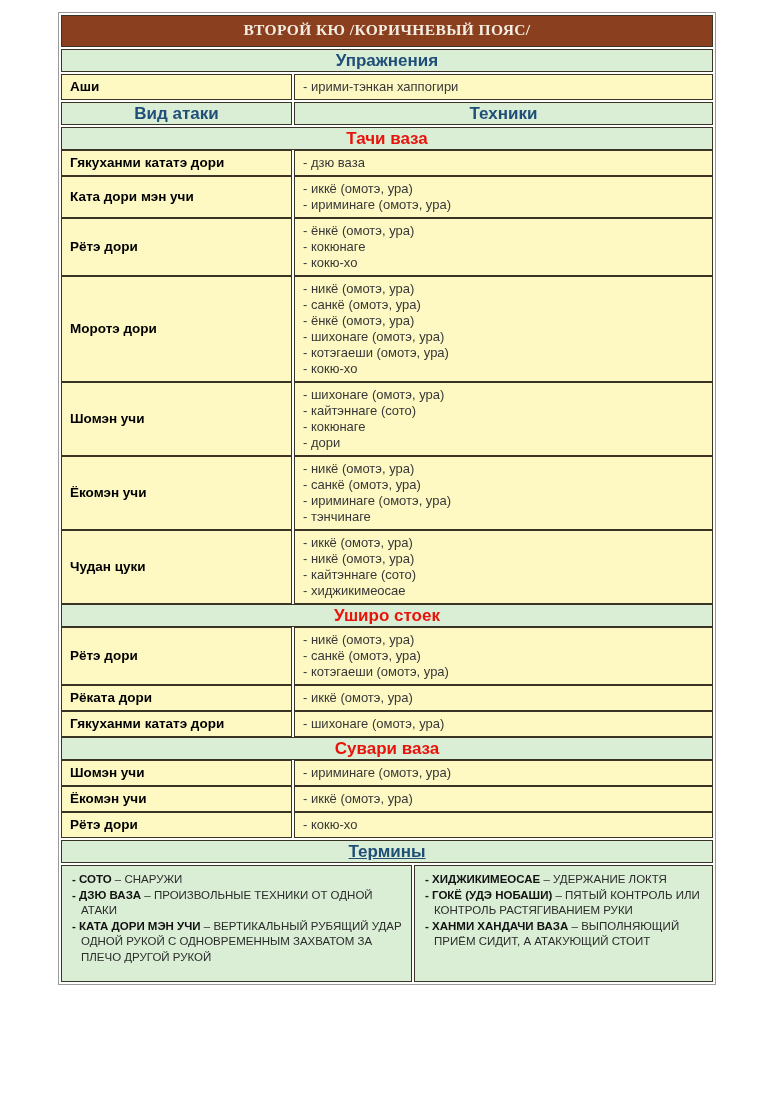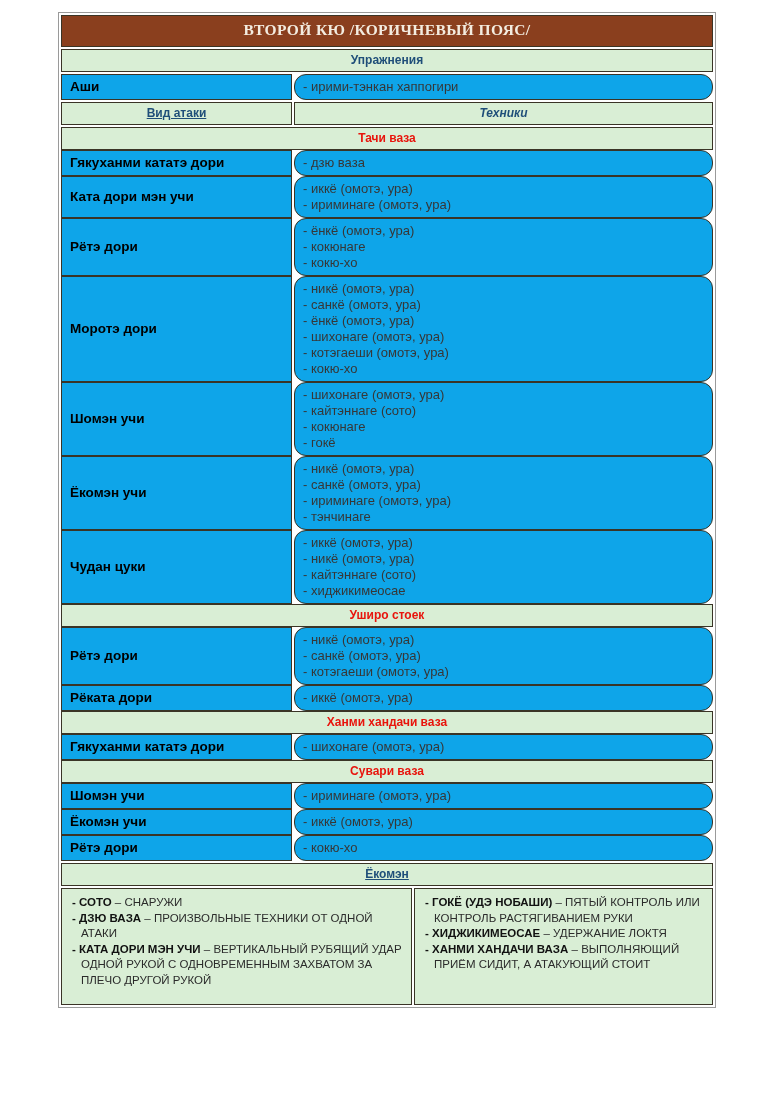--- a/index.html
+++ b/index.html
@@ -40,51 +40,50 @@
     color:#f3ece0;
     letter-spacing:0.4px;
     line-height:19px;
     margin-bottom:2px;
   }
   
   .green { background:#d9eed5; }
   .section-header {
     text-align:center;
     font-weight:bold;
-    font-size:12px;
+    font-size:17px;
     line-height:17px;
     padding:2px 4px;
   }
   .navy { color:#1f4e79; }
   .red  { color:#e8140c; }
   
-  .cream { background:#0ea5e9; }
+  .cream { background:#fef9c3; }
   .label-cell {
     flex:0 0 231px;
     display:flex;
     align-items:center;
     padding:3px 6px 3px 8px;
     font-weight:bold;
     font-size:13.5px;
     color:#000000;
     line-height:16px;
   }
   .tech-cell {
     flex:1;
     padding:4px 6px 4px 8px;
     font-size:13px;
     color:#373737;
     line-height:16px;
     display:flex;
     flex-direction:column;
     justify-content:center;
-    border-radius:12px;
-  }
-  .col-head-left  { flex:0 0 231px;text-decoration:underline; }
-  .col-head-right { flex:1;font-style:italic; }
+  }
+  .col-head-left  { flex:0 0 231px; }
+  .col-head-right { flex:1; }
   .terms-header span { text-decoration:underline; }
   .terms-left  { flex:0 0 351px; }
   .terms-right { flex:1; }
   .terms-cell {
     padding:6px 8px 16px 6px;
     font-size:11.5px;
     line-height:15.5px;
     color:#2b2b2b;
   }
   .term-entry {
@@ -149,21 +148,21 @@
           <div>- котэгаеши (омотэ, ура)</div>
           <div>- кокю-хо</div>
         </div>
       </div>
       <div class="row">
         <div class="cell cream label-cell">Шомэн учи</div>
         <div class="cell cream tech-cell">
           <div>- шихонаге (омотэ, ура)</div>
           <div>- кайтэннаге (сото)</div>
           <div>- кокюнаге</div>
-          <div>- гокё</div>
+          <div>- дори</div>
         </div>
       </div>
       <div class="row">
         <div class="cell cream label-cell">Ёкомэн учи</div>
         <div class="cell cream tech-cell">
           <div>- никё (омотэ, ура)</div>
           <div>- санкё (омотэ, ура)</div>
           <div>- ириминаге (омотэ, ура)</div>
           <div>- тэнчинаге</div>
         </div>
@@ -185,21 +184,20 @@
           <div>- санкё (омотэ, ура)</div>
           <div>- котэгаеши (омотэ, ура)</div>
         </div>
       </div>
       <div class="row">
         <div class="cell cream label-cell">Рёката дори</div>
         <div class="cell cream tech-cell">
           <div>- иккё (омотэ, ура)</div>
         </div>
       </div>
-      <div class="cell green section-header red">Ханми хандачи ваза</div>
       <div class="row">
         <div class="cell cream label-cell">Гякуханми кататэ дори</div>
         <div class="cell cream tech-cell">
           <div>- шихонаге (омотэ, ура)</div>
         </div>
       </div>
       <div class="cell green section-header red">Сувари ваза</div>
       <div class="row">
         <div class="cell cream label-cell">Шомэн учи</div>
         <div class="cell cream tech-cell">
@@ -214,29 +212,29 @@
       </div>
       <div class="row">
         <div class="cell cream label-cell">Рётэ дори</div>
         <div class="cell cream tech-cell">
           <div>- кокю-хо</div>
         </div>
       </div>
     </div>
 
   <div class="cell green section-header navy terms-header">
-    <span>Ёкомэн</span>
+    <span>Термины</span>
   </div>
 
   <div class="row">
     <div class="cell green terms-cell terms-left" id="terms-left">
         <div class="term-entry"><b>- СОТО</b> – СНАРУЖИ</div>
         <div class="term-entry"><b>- ДЗЮ ВАЗА</b> – ПРОИЗВОЛЬНЫЕ ТЕХНИКИ ОТ ОДНОЙ АТАКИ</div>
         <div class="term-entry"><b>- КАТА ДОРИ МЭН УЧИ</b> – ВЕРТИКАЛЬНЫЙ РУБЯЩИЙ УДАР ОДНОЙ РУКОЙ С ОДНОВРЕМЕННЫМ ЗАХВАТОМ ЗА ПЛЕЧО ДРУГОЙ РУКОЙ</div>
       </div>
     <div class="cell green terms-cell terms-right" id="terms-right">
+        <div class="term-entry"><b>- ХИДЖИКИМЕОСАЕ</b> – УДЕРЖАНИЕ ЛОКТЯ</div>
         <div class="term-entry"><b>- ГОКЁ (УДЭ НОБАШИ)</b> – ПЯТЫЙ КОНТРОЛЬ ИЛИ КОНТРОЛЬ РАСТЯГИВАНИЕМ РУКИ</div>
-        <div class="term-entry"><b>- ХИДЖИКИМЕОСАЕ</b> – УДЕРЖАНИЕ ЛОКТЯ</div>
         <div class="term-entry"><b>- ХАНМИ ХАНДАЧИ ВАЗА</b> – ВЫПОЛНЯЮЩИЙ ПРИЁМ СИДИТ, А АТАКУЮЩИЙ СТОИТ</div>
       </div>
   </div>
 
 </div>
 
 </body></html>

